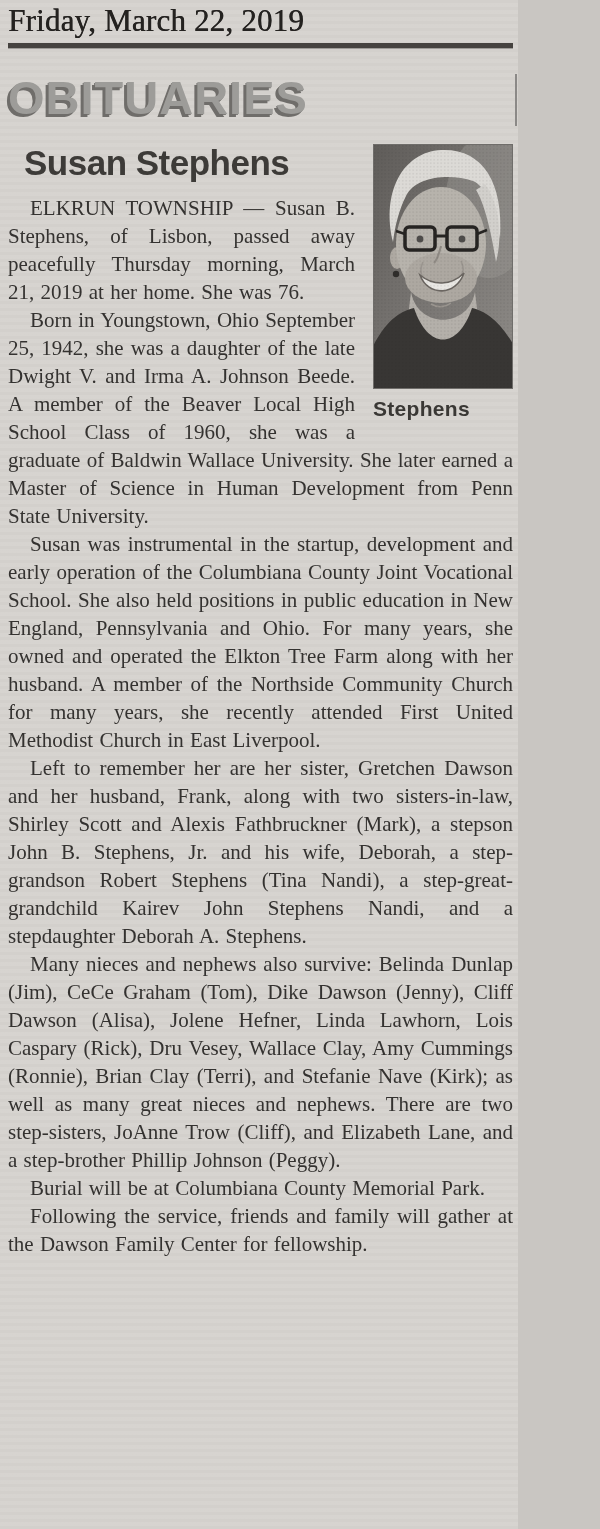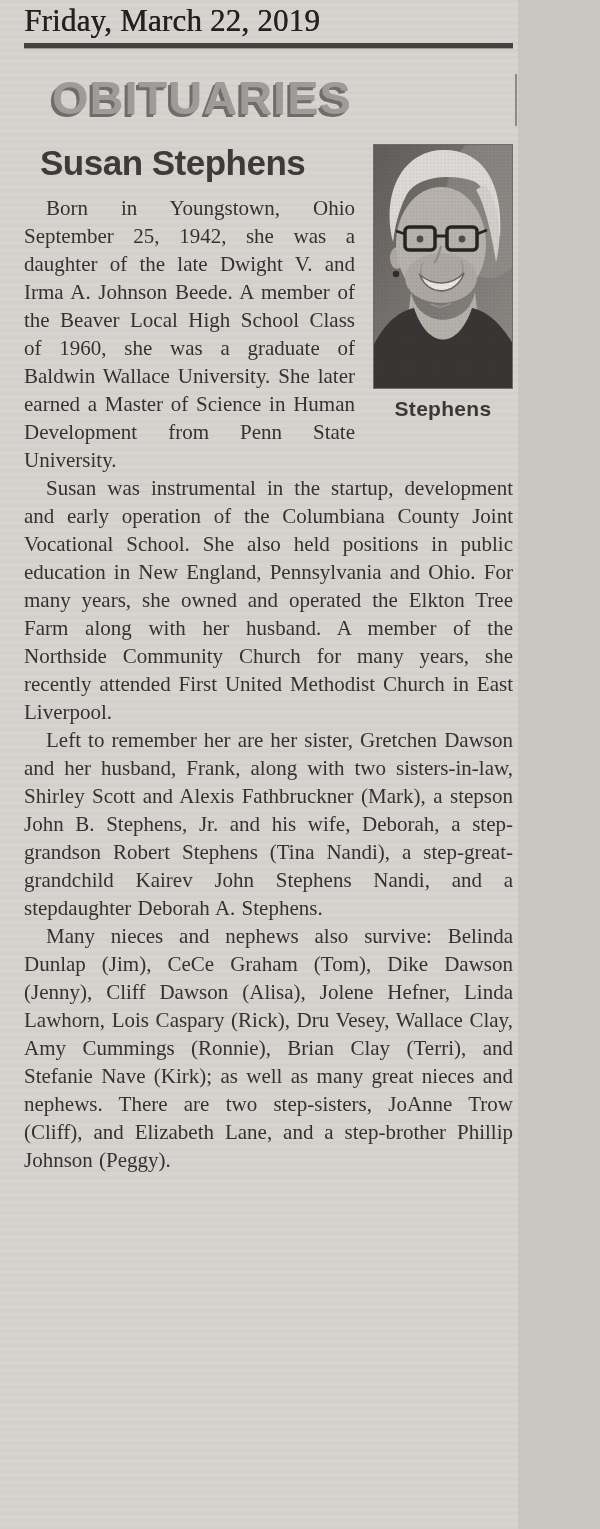--- a/index.html
+++ b/index.html
@@ -7,21 +7,21 @@
     width: 600px;
     font-family: "Liberation Serif", "DejaVu Serif", serif;
     background: #c9c6c2;
   }
   .page {
     position: relative;
     width: 518px;
     height: 1529px;
     overflow: hidden;
     box-sizing: border-box;
-    padding: 2px 5px 0 24px;
+    padding: 2px 5px 0 8px;
     background:
       repeating-linear-gradient(0deg, rgba(0,0,0,0.015) 0 3px, rgba(255,255,255,0.02) 3px 7px),
       #d6d3cf;
     color: #343230;
   }
   .dateline {
     font-family: "Liberation Serif", "DejaVu Serif", serif;
     font-size: 31px;
     line-height: 37px;
     color: #242220;
@@ -44,37 +44,36 @@
   }
   .section-title {
     margin-top: 26px;
     font-family: "Liberation Sans", "DejaVu Sans", sans-serif;
     font-weight: 800;
     font-size: 47px;
     line-height: 48px;
     letter-spacing: 1px;
     color: #9d9c99;
     text-shadow: -3px 3px 0 #6f6d6a, -1px 1px 0 #7d7b78;
-    margin-left: 28px;
   }
   .article { margin-top: 20px; }
   .headline {
     margin: 0 0 10px 16px;
     font-family: "Liberation Sans", "DejaVu Sans", sans-serif;
     font-weight: 700;
     font-size: 35px;
     line-height: 42px;
     letter-spacing: -0.5px;
     color: #3d3b38;
   }
   .photo-block {
     float: right;
     width: 140px;
     margin: 2px 0 6px 18px;
-    text-align: center;
+    text-align: left;
   }
   .photo-frame {
     width: 140px;
     height: 245px;
     display: block;
   }
   .photo-caption {
     display: block;
     margin-top: 8px;
     font-family: "Liberation Sans", "DejaVu Sans", sans-serif;
@@ -153,21 +152,24 @@
 
         <rect x="0" y="0" width="140" height="245" fill="url(#halftone)"></rect>
         <rect x="0.5" y="0.5" width="139" height="244" fill="none" stroke="#6f6d6a"></rect>
       </svg>
       <span class="photo-caption">Stephens</span>
     </div>
 
     <h1 class="headline">Susan Stephens</h1>
 
     <div class="body-text">
+        <p class="para">ELKRUN TOWNSHIP — Susan B. Stephens, of Lisbon, passed away peacefully Thursday morning, March 21, 2019 at her home. She was 76.</p>
         <p class="para">Born in Youngstown, Ohio September 25, 1942, she was a daughter of the late Dwight V. and Irma A. Johnson Beede. A member of the Beaver Local High School Class of 1960, she was a graduate of Baldwin Wallace University. She later earned a Master of Science in Human Development from Penn State University.</p>
         <p class="para">Susan was instrumental in the startup, development and early operation of the Columbiana County Joint Vocational School. She also held positions in public education in New England, Pennsylvania and Ohio. For many years, she owned and operated the Elkton Tree Farm along with her husband. A member of the Northside Community Church for many years, she recently attended First United Methodist Church in East Liverpool.</p>
         <p class="para">Left to remember her are her sister, Gretchen Dawson and her husband, Frank, along with two sisters-in-law, Shirley Scott and Alexis Fathbruckner (Mark), a stepson John B. Stephens, Jr. and his wife, Deborah, a step-grandson Robert Stephens (Tina Nandi), a step-great-grandchild Kairev John Stephens Nandi, and a stepdaughter Deborah A. Stephens.</p>
         <p class="para">Many nieces and nephews also survive: Belinda Dunlap (Jim), CeCe Graham (Tom), Dike Dawson (Jenny), Cliff Dawson (Alisa), Jolene Hefner, Linda Lawhorn, Lois Caspary (Rick), Dru Vesey, Wallace Clay, Amy Cummings (Ronnie), Brian Clay (Terri), and Stefanie Nave (Kirk); as well as many great nieces and nephews. There are two step-sisters, JoAnne Trow (Cliff), and Elizabeth Lane, and a step-brother Phillip Johnson (Peggy).</p>
+        <p class="para">Burial will be at Columbiana County Memorial Park.</p>
+        <p class="para">Following the service, friends and family will gather at the Dawson Family Center for fellowship.</p>
       </div>
 
   </div>
 
 </div>
 
 </body></html>

